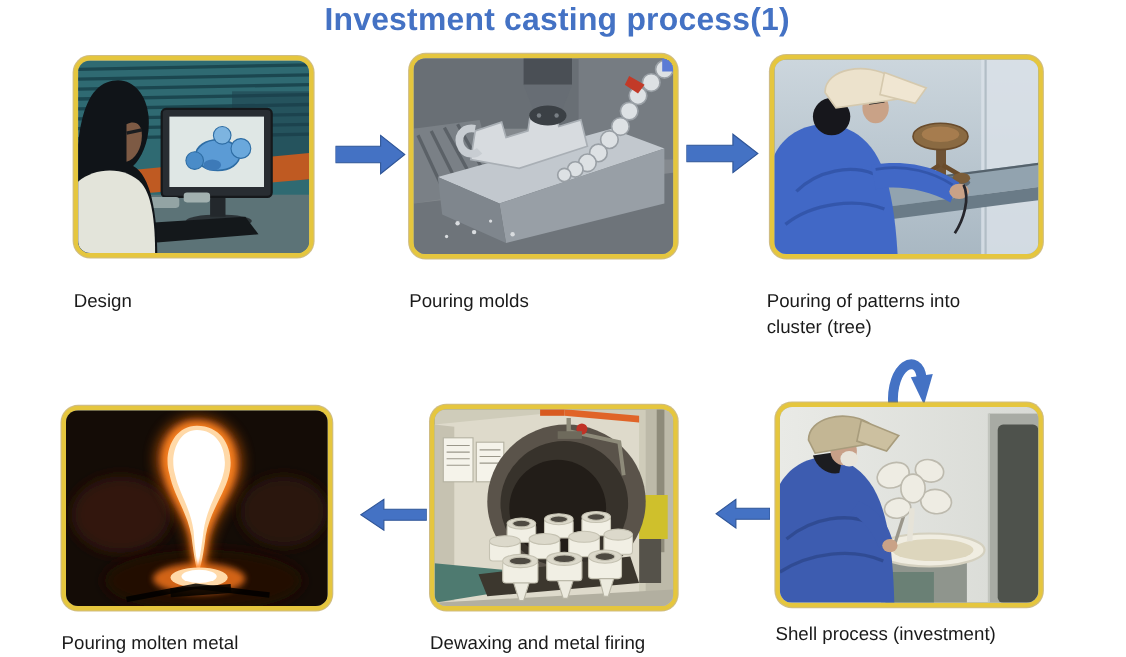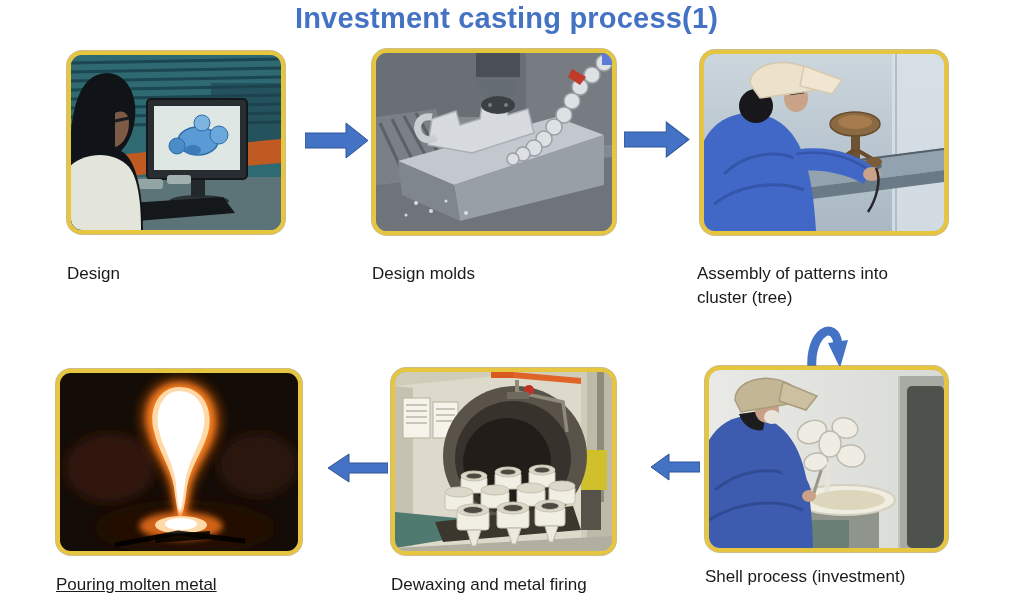--- a/index.html
+++ b/index.html
@@ -155,22 +155,22 @@
       <path d="M 172,114 C 178,126 172,146 164,158" stroke="#26262c" stroke-width="2.5" fill="none"></path>
       <circle cx="52" cy="52" r="17" fill="#17171c"></circle>
       <ellipse cx="92" cy="44" rx="12" ry="14" fill="#c9a287"></ellipse>
       <path d="M 86,40 L 100,38" stroke="#222" stroke-width="2.5"></path>
       <path d="M 46,30 C 46,8 84,2 106,16 C 116,22 118,32 113,36 L 56,44 Z" fill="#ece2cc" stroke="#d5c9ae" stroke-width="1.5"></path>
       <polygon points="100,12 138,26 128,40 96,32" fill="#f0e6d2" stroke="#d5c9ae" stroke-width="1.5"></polygon>
     </svg>
   </div>
 
   <div class="caption center" style="left:67px;top:262px;width:218px;">Design</div>
-  <div class="caption center" style="left:372px;top:262px;width:244px;">Design molds</div>
-  <div class="caption" style="left:697px;top:262px;width:228px;">Assembly of patterns into cluster (tree)</div>
+  <div class="caption center" style="left:372px;top:262px;width:244px;">Pouring molds</div>
+  <div class="caption" style="left:697px;top:262px;width:228px;">Pouring of patterns into cluster (tree)</div>
 
   <div class="arrow" style="left:804px;top:312px;width:46px;height:58px;">
     <svg viewBox="0 0 46 58" preserveAspectRatio="none">
       <path d="M8,57 C5,20 31,7 34,32" fill="none" stroke="currentColor" stroke-width="9"></path>
       <polygon points="24,31 44,28 36,56" fill="currentColor"></polygon>
     </svg>
   </div>
 
   <div class="card" style="left:705px;top:366px;width:243px;height:186px;">
     <svg viewBox="0 0 235 178" preserveAspectRatio="none">
@@ -317,17 +317,17 @@
       <path d="M119,14 C144,14 154,38 148,60 C143,78 131,92 127,114 C125,130 123,142 120,148 C118,142 116,130 114,114 C110,92 98,78 94,58 C88,38 98,14 119,14 Z" fill="#ffd9a8"></path>
       <path d="M119,18 C140,18 148,40 143,58 C139,74 128,88 125,110 C123,126 121,138 120,142 C119,138 117,126 116,110 C113,88 103,76 99,58 C94,40 102,18 119,18 Z" fill="#ffffff"></path>
       <ellipse cx="121" cy="153" rx="42" ry="14" fill="#ff7a1e" opacity="0.8" filter="url(#blur3)"></ellipse>
       <ellipse cx="121" cy="152" rx="26" ry="9" fill="#ffd9a8"></ellipse>
       <ellipse cx="121" cy="151" rx="16" ry="6" fill="#ffffff"></ellipse>
       <path d="M 55,172 L 118,160 L 185,168" stroke="#000000" stroke-width="5" fill="none" opacity="0.85"></path>
       <path d="M 95,166 L 150,162" stroke="#060300" stroke-width="8" fill="none" opacity="0.9"></path>
     </svg>
   </div>
 
-  <div class="caption center" style="left:56px;top:573px;width:246px;text-decoration:underline;">Pouring molten metal</div>
+  <div class="caption center" style="left:56px;top:573px;width:246px;">Pouring molten metal</div>
   <div class="caption center" style="left:391px;top:573px;width:225px;">Dewaxing and metal firing</div>
   <div class="caption center" style="left:705px;top:565px;width:243px;">Shell process (investment)</div>
 
 </div>
 
 </body></html>

